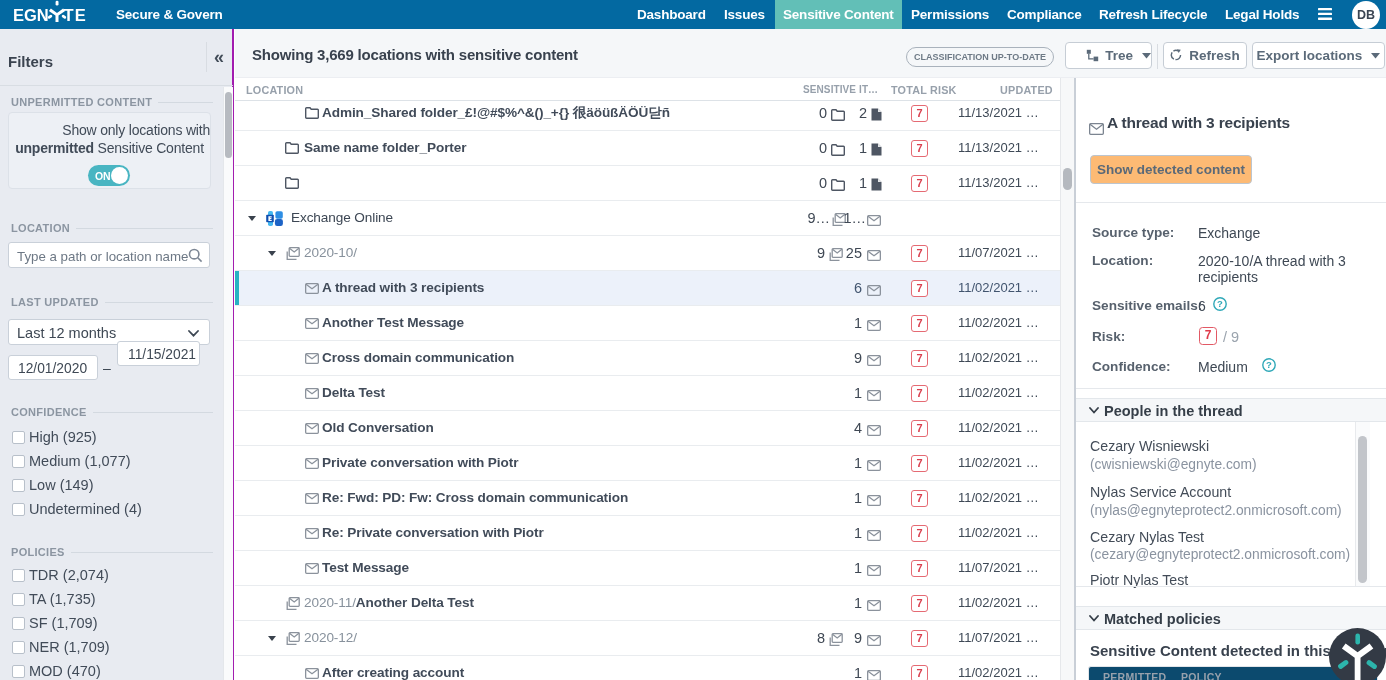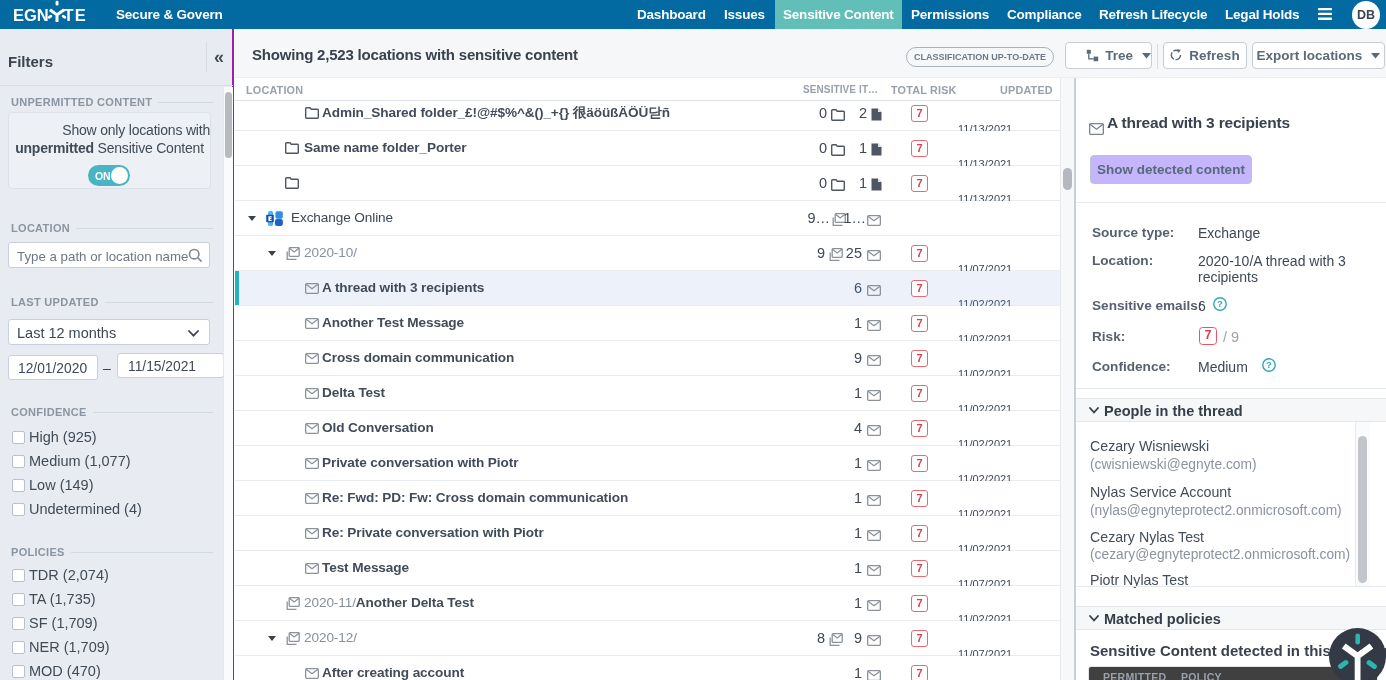--- a/index.html
+++ b/index.html
@@ -48,31 +48,31 @@
 #tbody { position:absolute; left:235px; top:101px; width:825px; height:579px; overflow:hidden; background:#fff; }
 #tbody-inner { position:relative; margin-top:-5px; }
 .row { position:relative; width:825px; height:35px; border-bottom:1px solid #e9ecef; background:#fff; }
 .row.sel { background:#ecf1fa; }
 .row.sel::before { content:""; position:absolute; left:0; top:0; width:4px; height:34px; background:#27b2c3; }
 .row .name { position:absolute; top:0; height:34px; line-height:34px; font-size:13.6px; font-weight:bold; color:#414b59; white-space:nowrap; letter-spacing:-0.1px; }
 .row .name.reg { font-weight:normal; color:#3d4754; }
 .row .tri { position:absolute; top:15px; width:0; height:0; border-left:4.2px solid transparent; border-right:4.2px solid transparent; border-top:5.4px solid #3a424d; }
 .row .icon { position:absolute; top:0; height:34px; display:flex; align-items:center; }
 .row .risk { position:absolute; left:676px; top:9px; width:17px; height:17px; border:1.5px solid #e56a73; border-radius:3px; color:#d9404e; font-size:11px; font-weight:bold; text-align:center; line-height:14px; background:#fff; }
-.row .date { position:absolute; left:723px; top:16px; height:34px; line-height:34px; font-size:11px; color:#3e4956; }
+.row .date { position:absolute; left:723px; top:0; height:34px; line-height:34px; font-size:13px; color:#3e4956; }
 .row.sel .date, .row.sel .cnum { color:#41546e; }
 #tscroll { position:absolute; left:1060px; top:78px; width:14px; height:602px; background:#f7f8f9; border-left:1px solid #e6e8eb; }
 #tthumb { position:absolute; left:2px; top:90px; width:9px; height:22px; background:#b5b9bf; border-radius:4.5px; }
 
 
 #panel { position:absolute; left:1074px; top:78px; width:312px; height:602px; background:#fff; border-left:2px solid #c9cfd7; }
 #p-head { position:absolute; left:0; top:0; width:310px; height:25px; border-bottom:1px solid #e1e5ea; }
 #p-head span { position:absolute; left:14px; top:6px; font-size:11px; font-weight:bold; color:#8b95a1; letter-spacing:0.4px; }
 #p-title { position:absolute; left:31px; top:36px; font-size:15.5px; font-weight:bold; color:#39424e; letter-spacing:-0.2px; }
-#p-btn { position:absolute; left:14px; top:77px; width:162px; height:29px; background:#c4b5fd; border:1px solid #bcc5cf; border-radius:4px; color:#5a6978; font-size:13.5px; font-weight:bold; text-align:center; line-height:27px; }
+#p-btn { position:absolute; left:14px; top:77px; width:162px; height:29px; background:#fdba74; border:1px solid #bcc5cf; border-radius:4px; color:#5a6978; font-size:13.5px; font-weight:bold; text-align:center; line-height:27px; }
 .p-divider { position:absolute; left:0; width:312px; height:1px; background:#e5e8ec; }
 .drow { position:absolute; font-size:14px; }
 .drow .lab { font-size:13.6px; }
 .drow .lab { position:absolute; left:16px; color:#57616d; white-space:nowrap;font-weight:bold; }
 .drow .val { position:absolute; left:122px; color:#3e4854; width:182px; }
 .sect { position:absolute; left:0; width:310px; height:24px; background:#f5f7f9; border-top:1px solid #e3e7eb; border-bottom:1px solid #e3e7eb; }
 .sect .tx { position:absolute; left:28px; top:4px; font-size:14.5px; font-weight:bold; color:#353e48; }
 .sect svg { position:absolute; left:13px; top:8px; }
 .pname { position:absolute; left:14px; font-size:14.2px; color:#434c58; white-space:nowrap; }
 .pemail { position:absolute; left:14px; font-size:13.8px; color:#8a93a0; white-space:nowrap; }
@@ -139,41 +139,41 @@
   <div class="sb-input" style="left:8px; top:290px; width:202px; height:26px;">
     <span style="position:absolute; left:8px; top:5px;">Last 12 months</span>
     <svg style="position:absolute; right:10px; top:10px" width="11" height="7" viewBox="0 0 11 7">
         <path d="M1 1 L5.5 5.7 L10 1" fill="none" stroke="#3e4854" stroke-width="1.8" stroke-linecap="round"></path>
       </svg>
   </div>
   <div class="sb-input" style="left:8px; top:326px; width:90px; height:25px;">
       <span style="position:absolute; left:9px; top:5px; font-size:13.8px;">12/01/2020</span>
     </div>
   <span style="position:absolute; left:103px; top:331px; color:#3e4854; font-size:14px;">–</span>
-  <div class="sb-input" style="left:117px; top:324px; width:107px; height:25px;">
+  <div class="sb-input" style="left:117px; top:312px; width:83px; height:25px;">
       <span style="position:absolute; left:10px; top:5px; font-size:13.8px;">11/15/2021</span>
     </div>
   <span class="sb-label" style="top:377px">CONFIDENCE<span class="rule"></span></span>
   <div class="cbrow" style="top:400px"><span class="cbox"></span>High (925)</div>
   <div class="cbrow" style="top:424px"><span class="cbox"></span>Medium (1,077)</div>
   <div class="cbrow" style="top:448px"><span class="cbox"></span>Low (149)</div>
   <div class="cbrow" style="top:472px"><span class="cbox"></span>Undetermined (4)</div>
   <span class="sb-label" style="top:517px">POLICIES<span class="rule"></span></span>
   <div class="cbrow" style="top:538px"><span class="cbox"></span>TDR (2,074)</div>
   <div class="cbrow" style="top:562px"><span class="cbox"></span>TA (1,735)</div>
   <div class="cbrow" style="top:586px"><span class="cbox"></span>SF (1,709)</div>
   <div class="cbrow" style="top:610px"><span class="cbox"></span>NER (1,709)</div>
   <div class="cbrow" style="top:634px"><span class="cbox"></span>MOD (470)</div>
   <div id="sb-scroll">
       <div id="sb-thumb"></div>
     </div>
 </div>
 
 <div id="toolbar">
-  <span id="showing">Showing 2,523 locations with sensitive content</span>
+  <span id="showing">Showing 3,669 locations with sensitive content</span>
   <div id="pill">CLASSIFICATION UP-TO-DATE</div>
   <div class="tbtn" style="left:830px; width:87px;justify-content:flex-end;">
     <svg width="13" height="13" viewBox="0 0 13 13" style="margin-right:6px">
         <g fill="none" stroke="#5b6a79" stroke-width="1.3">
           <rect x="0.8" y="0.8" width="4" height="4" fill="#5b6a79" stroke="none"></rect>
           <rect x="7.6" y="7.6" width="4.6" height="4.6" fill="#5b6a79" stroke="none"></rect>
           <path d="M2.8 4.8 L2.8 9.8 L7.6 9.8"></path>
         </g>
       </svg>
     <span>Tree</span>
@@ -572,21 +572,21 @@
       <div id="plist-thumb"></div>
     </div>
   <div class="p-divider" style="top:508px"></div>
   <div class="sect" style="top:528px">
     <svg width="10" height="7" viewBox="0 0 10 7">
         <path d="M1 1 L5 5.5 L9 1" fill="none" stroke="#353e48" stroke-width="1.8" stroke-linecap="round"></path>
       </svg>
     <span class="tx">Matched policies</span>
   </div>
   <div style="position:absolute;left:14px;top:564px;font-size:15px;font-weight:bold;color:#39424e;white-space:nowrap;">Sensitive Content detected in this location</div>
-  <div style="position:absolute;left:12px;top:588px;width:290px;height:14px;background:#404040;border:1px solid #e2e5e9;border-bottom:none;border-radius:3px 3px 0 0;text-align:right;">
+  <div style="position:absolute;left:12px;top:588px;width:290px;height:14px;background:#0c4a6e;border:1px solid #e2e5e9;border-bottom:none;border-radius:3px 3px 0 0;text-align:right;">
     <span style="position:absolute;left:14px;top:4px;font-size:10.5px;font-weight:bold;color:#98a1ac;letter-spacing:0.3px;">PERMITTED</span>
     <span style="position:absolute;left:92px;top:4px;font-size:10.5px;font-weight:bold;color:#98a1ac;letter-spacing:0.3px;">POLICY</span>
   </div>
 </div>
 
 <svg style="position:absolute;left:1329px;top:628px;z-index:50" width="57" height="52" viewBox="0 0 57 52">
   <circle cx="28.5" cy="28.5" r="28.5" fill="#333a45"></circle>
   <g>
     <rect x="26.4" y="5.5" width="4.6" height="11" rx="2.2" fill="#2cb5ac"></rect>
     <path d="M25.7 52 L25.7 29.8 L12.9 20.4 L16.6 15.4 L28.6 24.3 L40.6 15.4 L44.3 20.4 L31.5 29.8 L31.5 52 Z" fill="#fff"></path>

